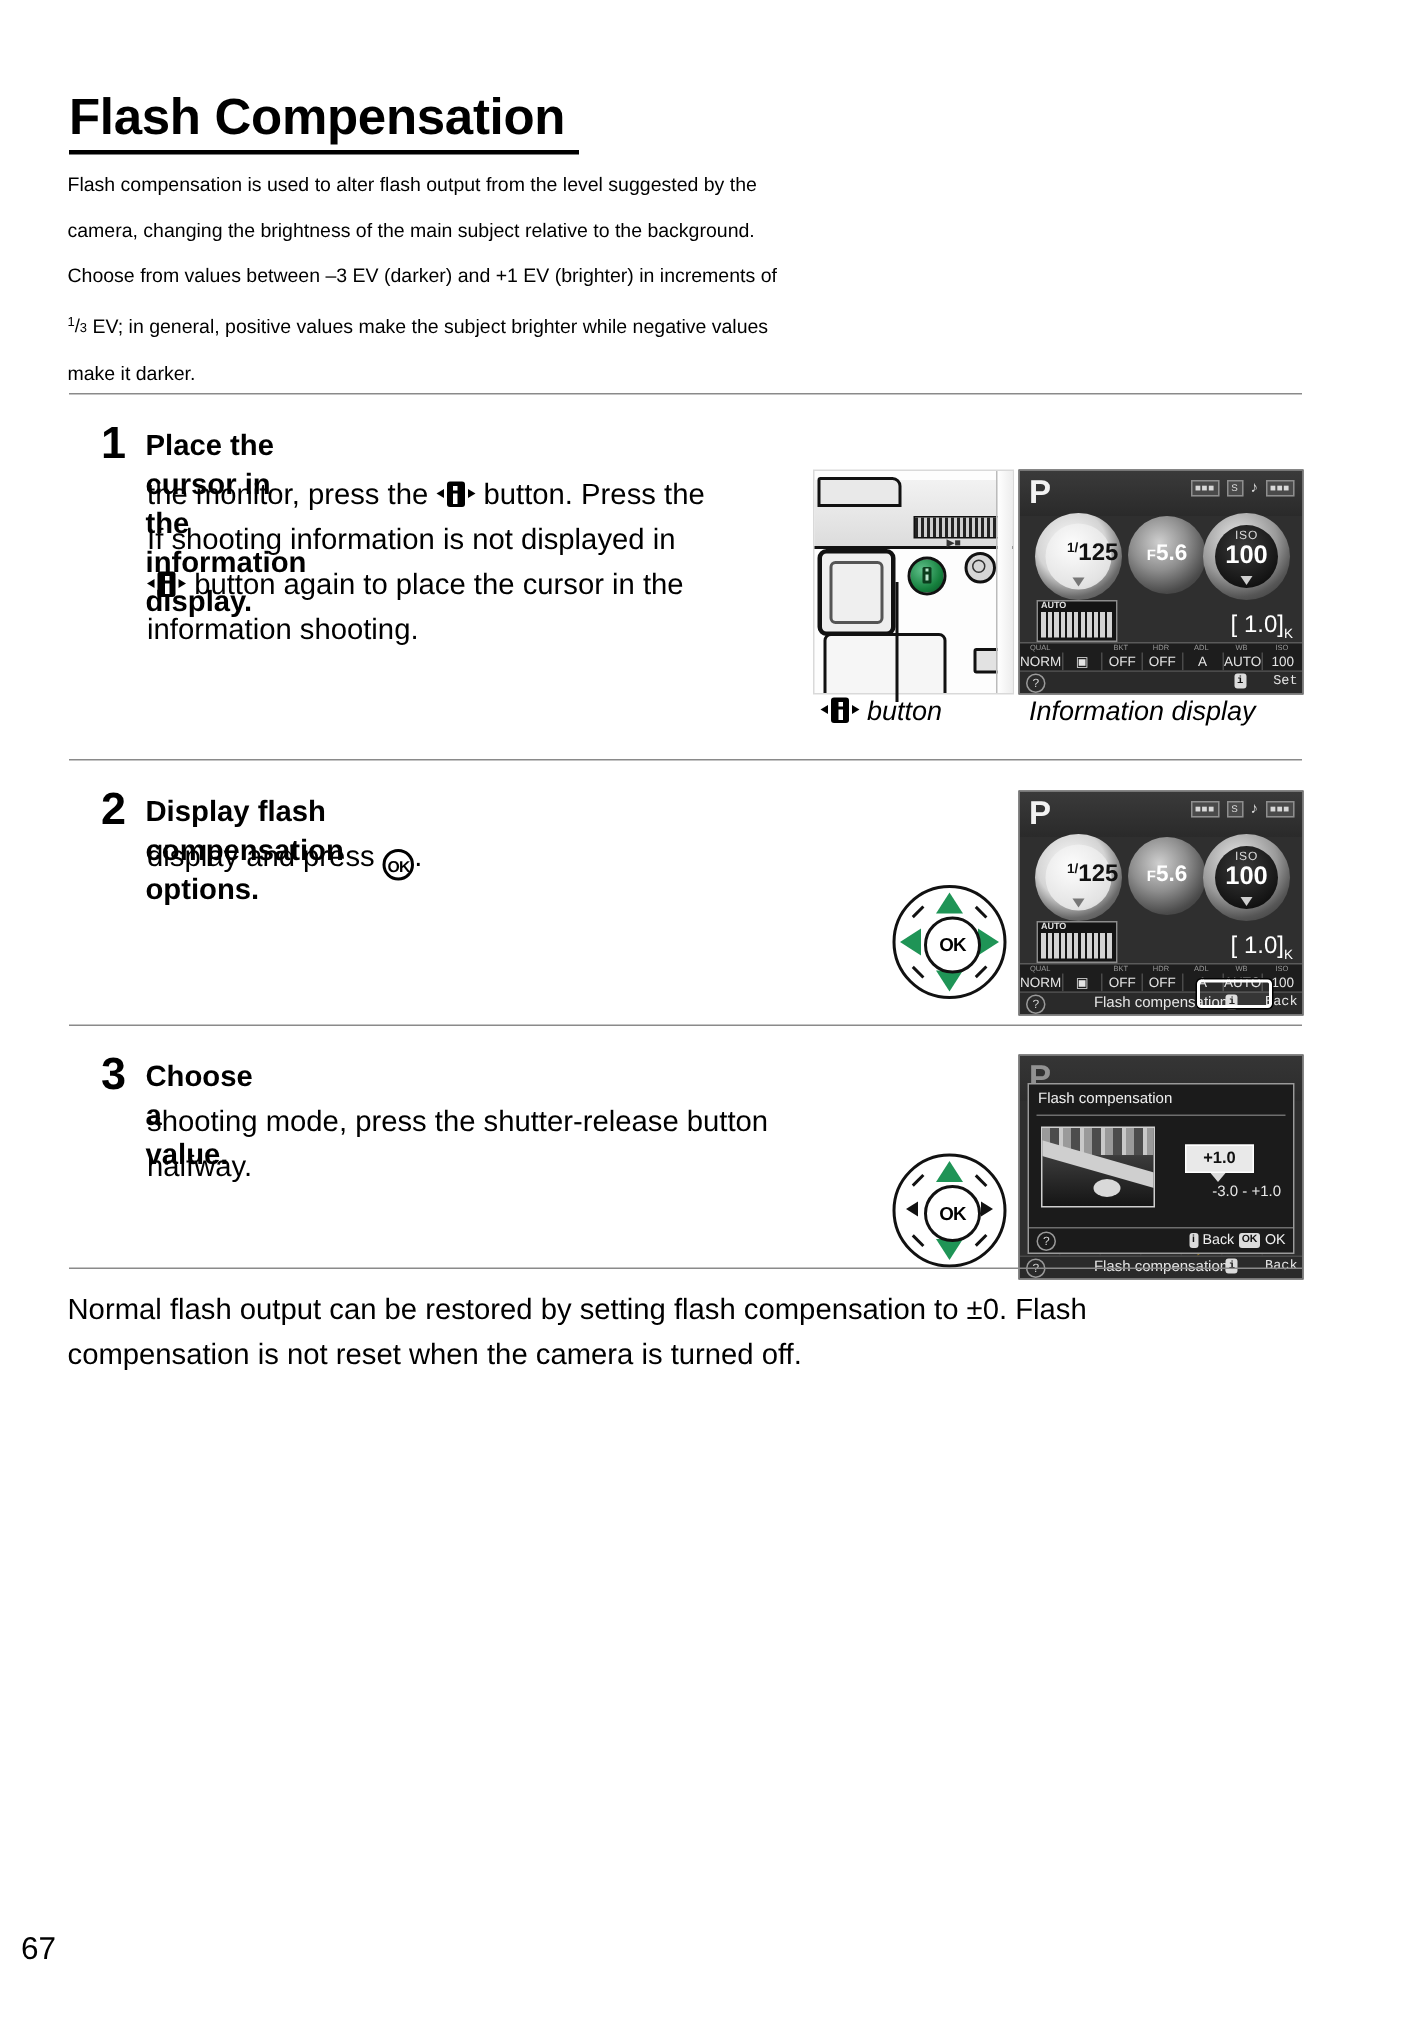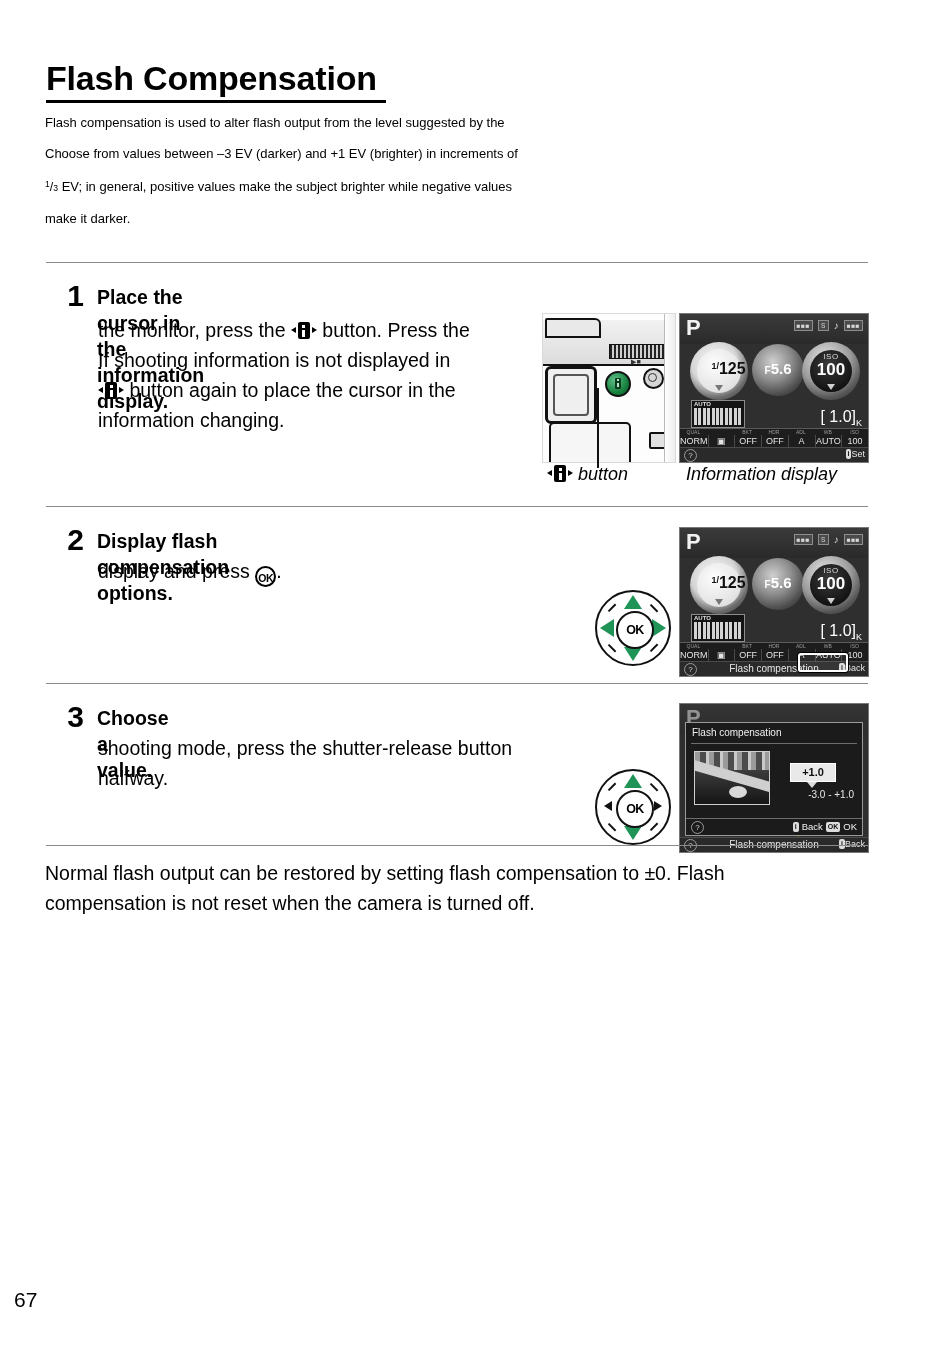--- a/index.html
+++ b/index.html
@@ -388,21 +388,21 @@
     border-radius: 50%;
     font-size: 8px; line-height: 11px; text-align: center; color: #d0d0d0;
   }
   .lcd .footlabel {
     position: absolute; left: 0; right: 0; top: 1px;
     text-align: center; font-size: 10px; color: #e6e6e6;
   }
   .lcd .footright {
     position: absolute; right: 3px; top: 1px;
     font-size: 9px; color: #e6e6e6;
-    display: flex; align-items: center; gap: 0;
+    display: flex; align-items: center; gap: 18px; font-family: Liberation Mono, monospace;
   }
   .chip {
     display: inline-block;
     background: #dcdcdc; color: #111;
     font-size: 7px; font-weight: bold;
     padding: 0 2px; border-radius: 2px;
     line-height: 10px;
   }
   .lcd .hl-box {
     position: absolute;
@@ -579,35 +579,36 @@
 </head>
 <body>
 
 <div class="page">
 
   <div class="title">Flash Compensation</div>
   <div class="title-rule"></div>
 
   <div class="intro">
     <div>Flash compensation is used to alter flash output from the level suggested by the</div>
+    <div>camera, changing the brightness of the main subject relative to the background.</div>
     <div>Choose from values between –3 EV (darker) and +1 EV (brighter) in increments of</div>
     <div><span class="frac"><sup>1</sup>/<sub>3</sub></span><span> EV; in general, positive values make the subject brighter while negative values</span></div>
     <div>make it darker.</div>
   </div>
 
   <div class="hrule" style="top:262px"></div>
 
   <div class="step">
     <div class="step-num" style="left:44px; top:281px">1</div>
     <div class="step-head" style="left:97px; top:284px">Place the cursor in the information display.</div>
     <div class="step-body" style="left:98px; top:315px; width:430px">
       <div><span>the monitor, press the </span><span class="btn-info"><span class="ar-l"></span><span class="sq"></span><span class="ar-r"></span></span><span> button.  Press the</span></div>
       <div>If shooting information is not displayed in</div>
       <div><span class="btn-info"><span class="ar-l"></span><span class="sq"></span><span class="ar-r"></span></span><span> button again to place the cursor in the</span></div>
-      <div>information changing.</div>
+      <div>information shooting.</div>
     </div>
   </div>
 
   <div class="cam-photo">
     <div class="body-top"></div>
     <div class="hump"></div>
     <div class="vf"></div>
     <div class="grille"></div>
     <div class="keyhole">▶■</div>
     <div class="grn-btn">

